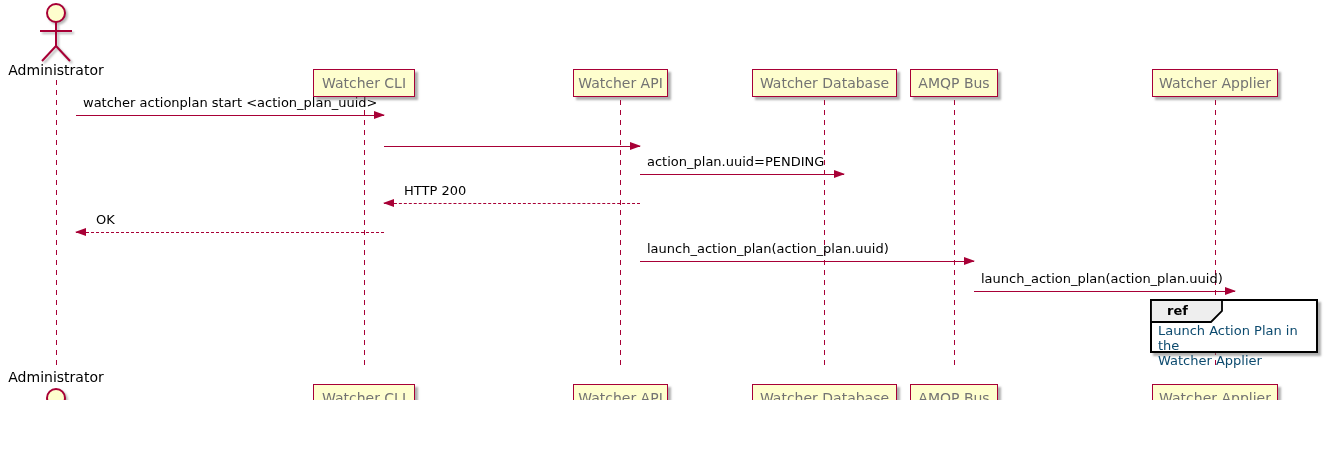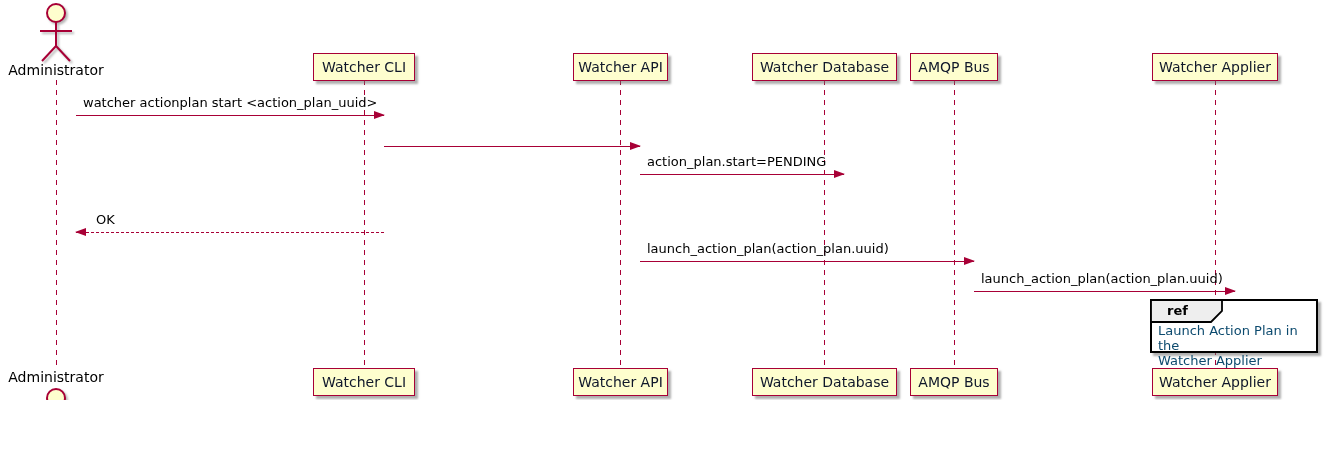--- a/index.html
+++ b/index.html
@@ -27,24 +27,25 @@
   .pbox {
     position: absolute;
     box-sizing: border-box;
     height: 28px;
     background: #FEFECE;
     border: 1.6px solid #A80036;
     display: flex;
     align-items: center;
     justify-content: center;
     font-size: 14px;
-    color: #0f172a;
+    color: #737373;
     box-shadow: 3px 3px 2px rgba(110,110,110,0.55);
     z-index: 4;
     white-space: nowrap;
+    margin-top: 16px;
   }
 
   
   .actor-svg { position: absolute; z-index: 4; filter: drop-shadow(2.5px 2.5px 1px rgba(110,110,110,0.5)); }
   .actor-label {
     position: absolute;
     width: 120px;
     text-align: center;
     font-size: 14px;
     height: 16px;
@@ -147,24 +148,28 @@
   <div class="msg right solid" style="left:56px; top:95px; width:308px;">
     <span class="lbl">watcher actionplan start &lt;action_plan_uuid&gt;</span>
     <div class="line"></div>
   </div>
 
   <div class="msg right solid" style="left:364px; top:126px; width:256px;">
     <div class="line"></div>
   </div>
 
   <div class="msg right solid" style="left:620px; top:154px; width:204px;">
-    <span class="lbl">action_plan.start=PENDING</span>
-    <div class="line"></div>
-  </div>
-
+    <span class="lbl">action_plan.uuid=PENDING</span>
+    <div class="line"></div>
+  </div>
+
+  <div class="msg left dashed" style="left:364px; top:183px; width:256px;">
+    <span class="lbl">HTTP 200</span>
+    <div class="line"></div>
+  </div>
 
   <div class="msg left dashed" style="left:56px; top:212px; width:308px;">
     <span class="lbl">OK</span>
     <div class="line"></div>
   </div>
 
   <div class="msg right solid" style="left:620px; top:241px; width:334px;">
     <span class="lbl">launch_action_plan(action_plan.uuid)</span>
     <div class="line"></div>
   </div>

